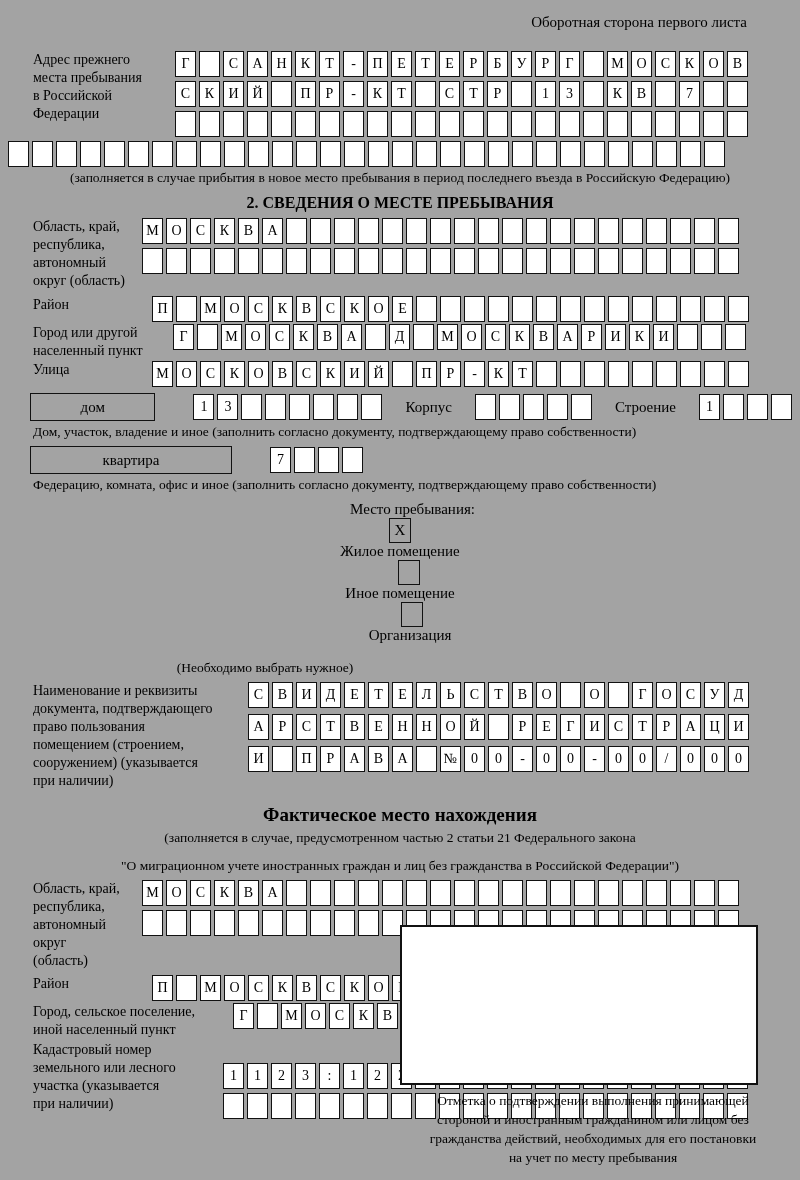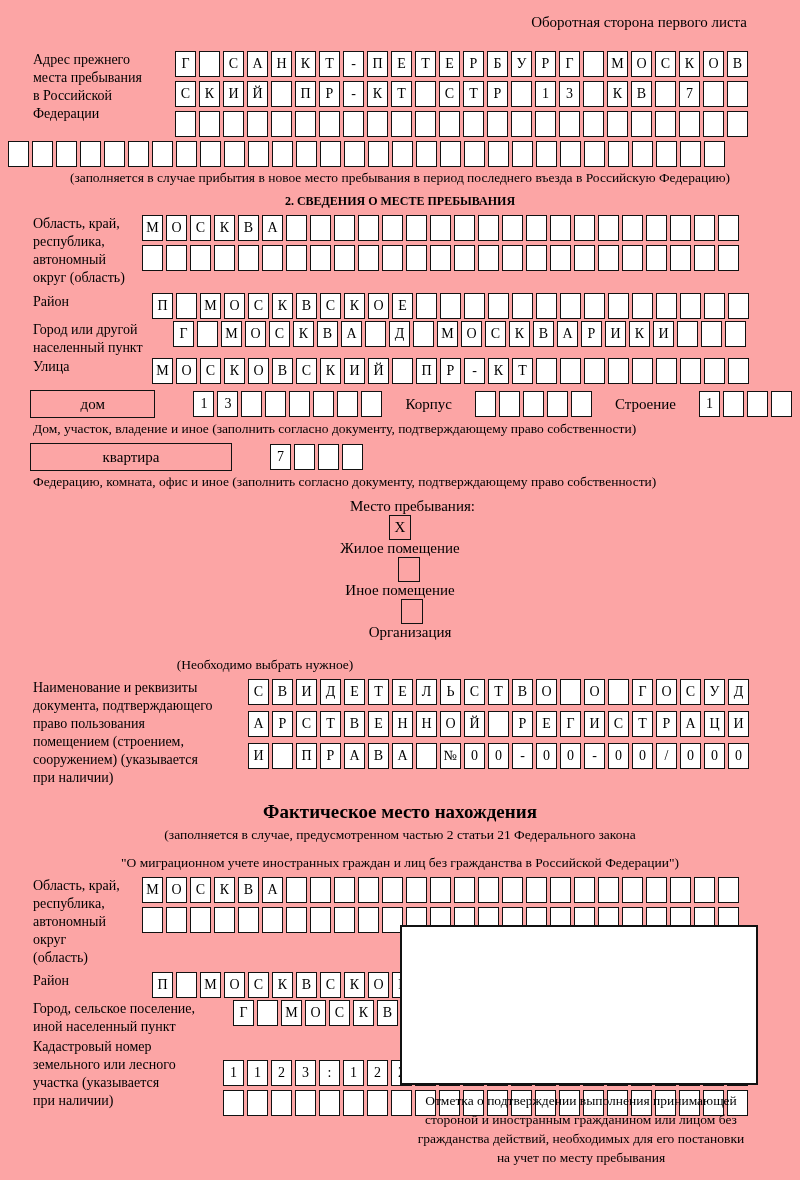--- a/index.html
+++ b/index.html
@@ -1,59 +1,59 @@
 <!DOCTYPE html>
 <html><head>
 <meta charset="utf-8">
 <style>
   html,body{margin:0;padding:0;background:#fff;}
   .page{
     width:800px;height:1180px;box-sizing:border-box;
     font-family:"Liberation Serif","DejaVu Serif",serif;
-    color:#000;background:#fca5a5;padding:14px 8px 0 8px;overflow:hidden;position:relative;
+    color:#000;background:#a3a3a3;padding:14px 8px 0 8px;overflow:hidden;position:relative;
   }
   .page-header{text-align:right;font-size:15px;padding-right:45px;margin-bottom:20px;}
   .field-row{display:flex;align-items:flex-start;margin-bottom:2px;}
   .label{font-size:14px;line-height:1.28;white-space:pre-line;flex:0 0 auto;box-sizing:border-box;padding-left:25px;}
   .w167{flex-basis:167px;}
   .w134{flex-basis:134px;padding-left:25px;}
   .w144{flex-basis:144px;}
   .w165c{flex-basis:165px;}
   .w240{flex-basis:240px;}
   .w225{flex-basis:225px;}
   .w215{flex-basis:215px;}
   .box-col{display:flex;flex-direction:column;gap:4px;}
   .boxes{display:flex;gap:3px;}
   .cbox{
     width:19px;height:24px;border:1.5px solid #111;box-sizing:content-box;
     display:flex;align-items:center;justify-content:center;
     font-size:14px;line-height:1;flex:0 0 auto;background:#fff;
   }
   .note{font-size:13.5px;text-align:center;margin:3px 0 6px 0;}
-  .section-title{font-weight:bold;font-size:12px;text-align:center;margin:8px 0 6px 0;}
+  .section-title{font-weight:bold;font-size:16px;text-align:center;margin:8px 0 6px 0;}
   .sub-title{font-weight:bold;font-size:19px;text-align:center;margin:14px 0 4px 0;}
   .inline-row{display:flex;align-items:center;margin:6px 0 2px 0;gap:15px;}
   .named-box{border:1.5px solid #111;height:26px;display:flex;align-items:center;justify-content:center;font-size:15px;box-sizing:content-box;}
   .dom-box{width:168px;margin-left:22px;}
   .kv-box{width:200px;margin-left:22px;}
   .gap8{width:8px;flex:0 0 8px;}
   .inline-label{font-size:15px;margin:0 8px;white-space:nowrap;}
   .checkbox{
     width:20px;height:23px;border:1.5px solid #111;display:inline-flex;
     align-items:center;justify-content:center;font-size:15px;margin:0 10px;flex:0 0 auto;
   }
   .stay-row{display:flex;align-items:center;margin-top:8px;font-size:15px;flex-direction:column;}
   .stay-row .lbl{padding-left:25px;}
   .opt{white-space:nowrap;}
   .stamp-box{
     position:absolute;left:400px;top:925px;width:358px;height:160px;
     border:2px solid #111;background:#fff;box-sizing:border-box;
   }
   .stamp-caption{
-    position:absolute;left:388px;top:1092px;width:386px;
+    position:absolute;left:400px;top:1092px;width:386px;
     font-size:13.5px;text-align:center;line-height:1.4;white-space:pre-line;
   }
   .mt4{margin-top:4px;}
   .mt6{margin-top:6px;}
 </style>
 </head>
 <body>
 
 <div class="page">
 

